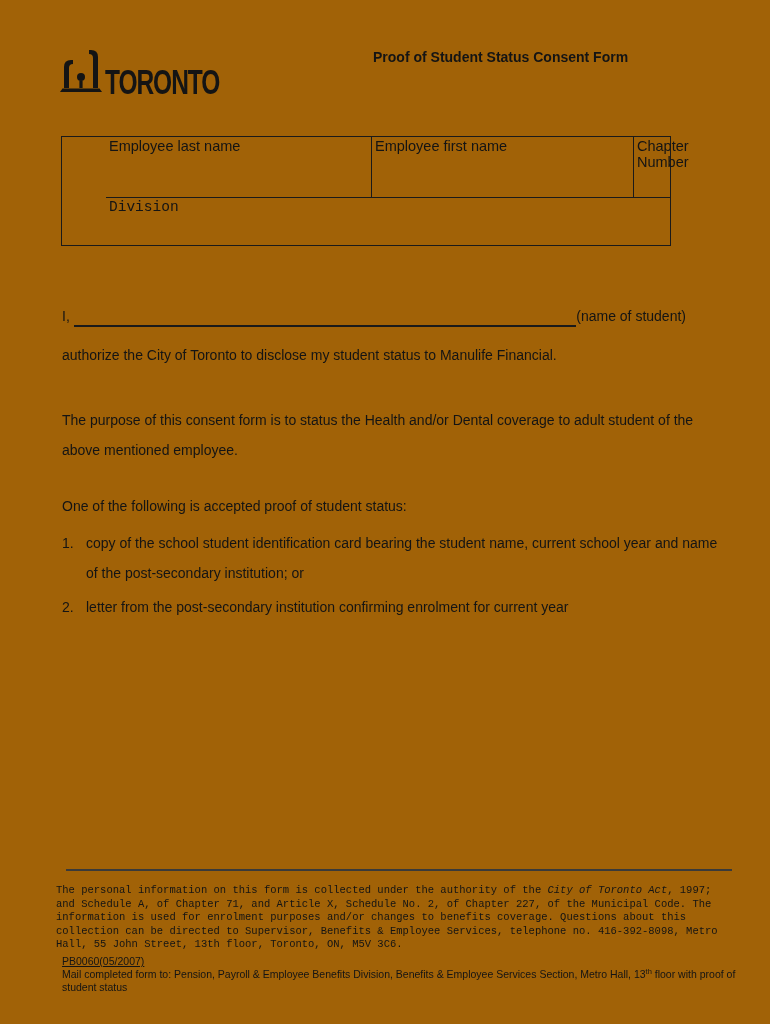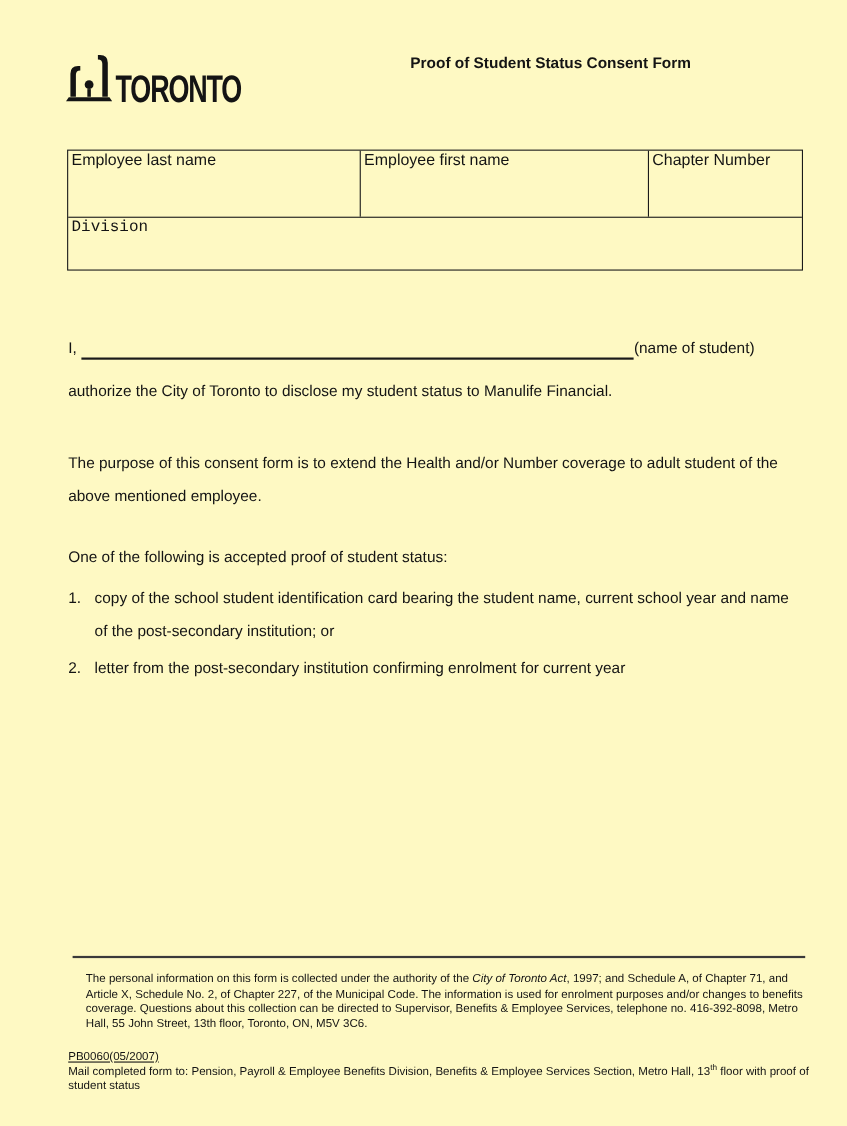--- a/index.html
+++ b/index.html
@@ -1,29 +1,29 @@
 <!DOCTYPE html>
 <html><head>
 <meta charset="utf-8">
 <style>
   html,body{margin:0;padding:0;background:#ffffff;}
   .page{
-    position:relative;width:770px;height:1024px;background:#fef9c3;
+    position:relative;width:770px;height:1024px;background:#a16207;
     color:#141414;font-family:"Liberation Sans",sans-serif;overflow:hidden;
   }
   
   .logo{position:absolute;left:58px;top:42px;display:flex;align-items:flex-end;height:54px;}
   .logo svg{display:block;}
   .logo-word{
     display:inline-block;font-weight:700;font-size:35px;letter-spacing:-1.5px;
     transform:scaleX(0.70);transform-origin:0 100%;line-height:0.8;margin-left:1px;white-space:nowrap;
   }
   .title{position:absolute;left:373px;top:49px;font-size:14px;font-weight:700;margin:0;white-space:nowrap;}
   
-  .emp-table{position:absolute;left:61px;top:136px;width:669px;border:1.5px solid #1a1a1a;box-sizing:border-box;}
+  .emp-table{position:absolute;left:61px;top:136px;width:610px;border:1.5px solid #1a1a1a;box-sizing:border-box;padding-left:44px;}
   .tr1{display:grid;grid-template-columns:265px 262px 1fr;border-bottom:1.5px solid #1a1a1a;height:60px;}
   .tr1 .cell + .cell{border-left:1.5px solid #1a1a1a;}
   .tr2{height:47px;font-family:Liberation Mono, monospace;}
   .cell{padding:1px 3px;font-size:14.5px;box-sizing:border-box;}
   
   .i-line{position:absolute;left:62px;top:306px;width:624px;display:flex;font-size:14px;}
   .i-line .txt{line-height:20px;white-space:nowrap;}
   .blank{border-bottom:2px solid #1a1a1a;}
   .name-blank{flex:1;height:19px;margin-left:4px;}
   .authorize{position:absolute;left:62px;top:347px;font-size:14px;margin:0;white-space:nowrap;}
@@ -35,21 +35,21 @@
   .num{width:24px;flex:none;}
   .itext .line{display:block;white-space:nowrap;}
   
   .sig-row{position:absolute;left:62px;top:748px;width:667px;display:flex;font-size:14.5px;}
   .sig-row .txt{line-height:20px;white-space:nowrap;}
   .sig-blank{width:296px;height:18px;}
   .date-label{margin-left:14px;margin-right:10px;}
   .date-blank{flex:1;height:18px;}
   
   .footer-rule{position:absolute;left:66px;top:869px;width:666px;height:2px;background:#3a3a3a;}
-  .fine-print{position:absolute;left:78px;top:884px;width:668px;font-size:10.5px;line-height:13.6px;margin:0;}
+  .fine-print{position:absolute;left:56px;top:884px;width:668px;font-size:10.5px;line-height:13.6px;margin:0;font-family:Liberation Mono, monospace;}
   .form-number{position:absolute;left:62px;top:955px;font-size:10.5px;margin:0;text-decoration:underline;}
   .mail-note{position:absolute;left:62px;top:968px;width:676px;font-size:10.5px;line-height:13.2px;margin:0;}
   .mail-line2{display:block;}
   sup{font-size:7.5px;line-height:0;}
 </style>
 </head>
 <body>
 
 <div class="page">
 
@@ -87,21 +87,21 @@
   </div>
 
   <div class="i-line">
     <span class="txt">I,</span>
     <span class="blank name-blank"></span>
     <span class="txt">(name of student)</span>
   </div>
   <p class="authorize">authorize the City of Toronto to disclose my student status to Manulife Financial.</p>
 
   <div class="purpose">
-    <span class="line">The purpose of this consent form is to extend the Health and/or Number coverage to adult student of the</span>
+    <span class="line">The purpose of this consent form is to status the Health and/or Dental coverage to adult student of the</span>
     <span class="line">above mentioned employee.</span>
   </div>
 
   <p class="proof-heading">One of the following is accepted proof of student status:</p>
 
   <div class="proof-list">
     <div class="proof-item">
       <span class="num">1.</span>
       <span class="itext">
         <span class="line">copy of the school student identification card bearing the student name, current school year and name</span>

